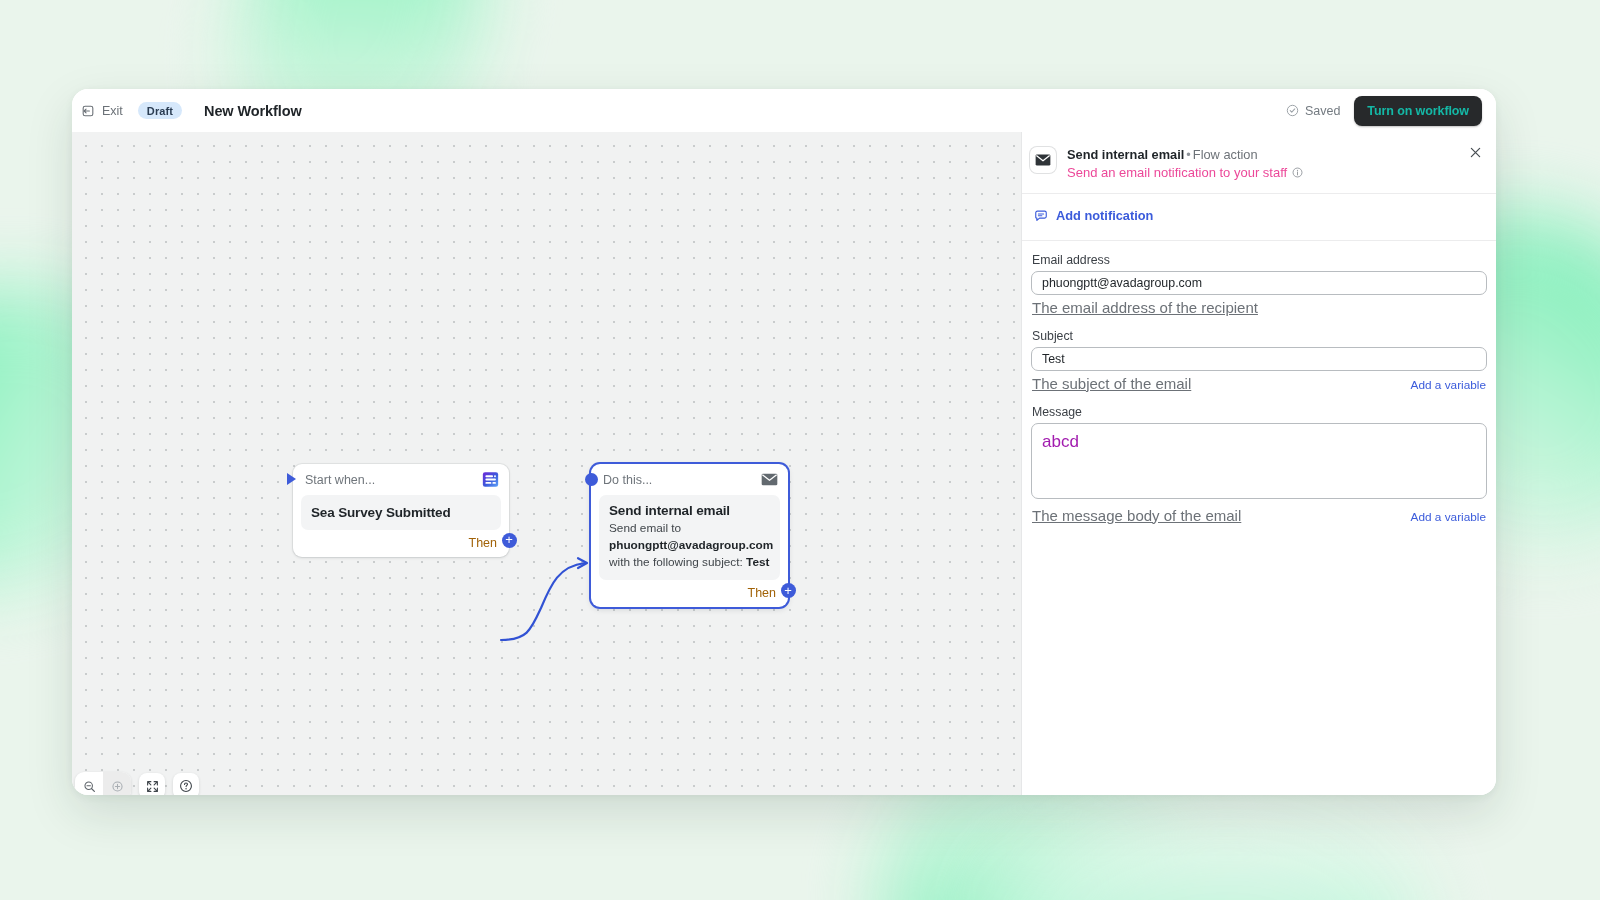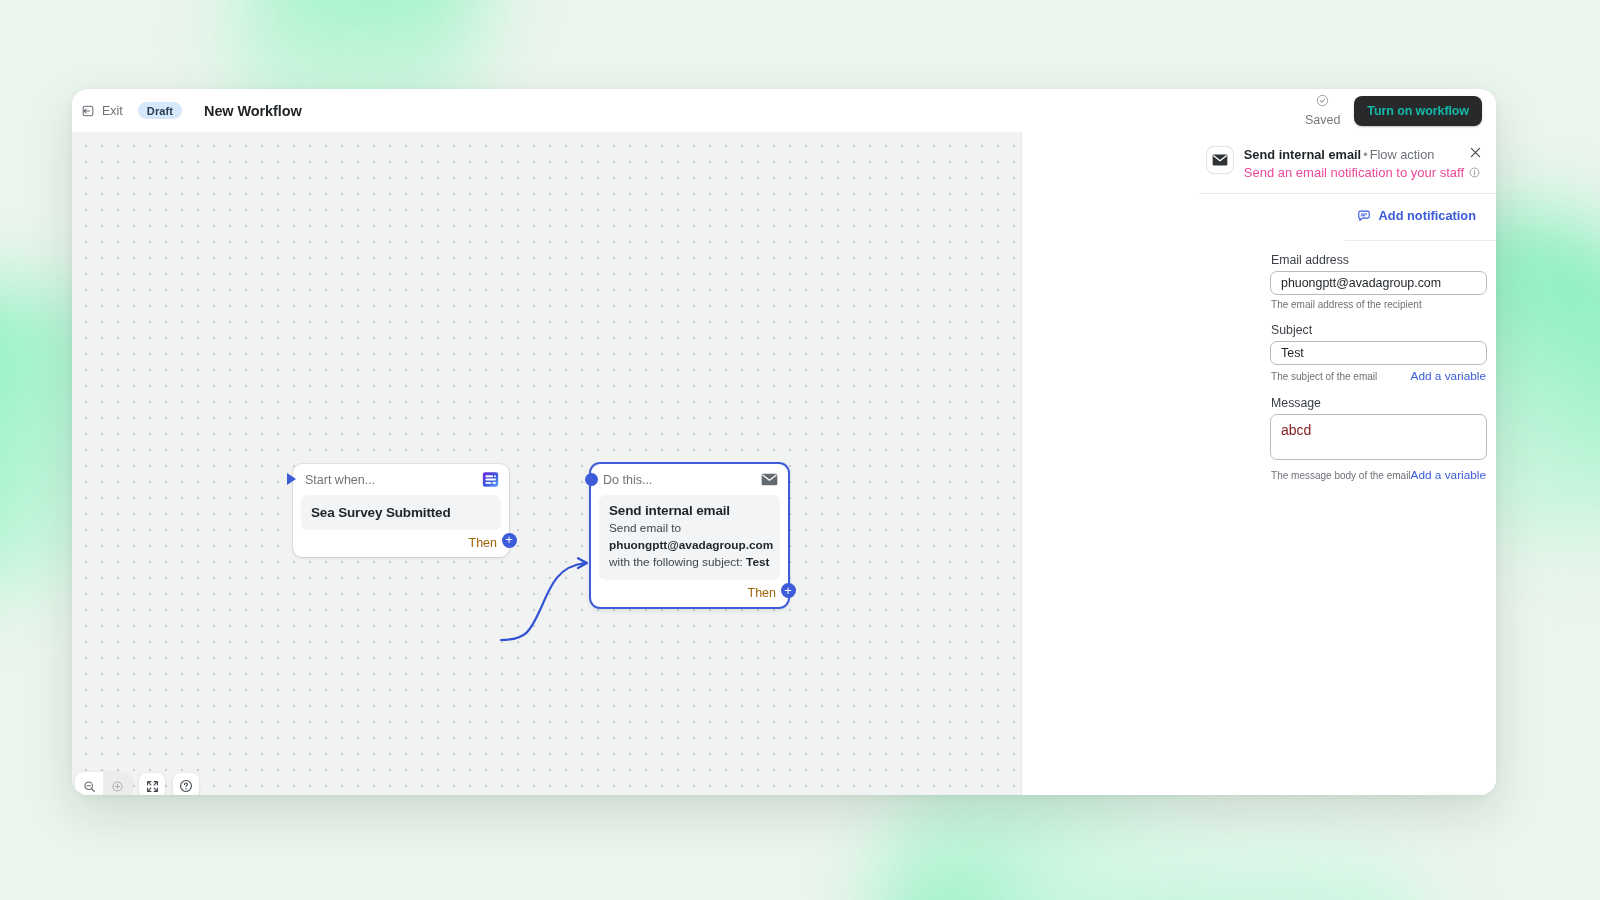--- a/index.html
+++ b/index.html
@@ -39,21 +39,21 @@
   .topbar{height:43px;background:#fff;display:flex;align-items:center;
     padding:0 14px 0 0;position:relative;}
   .tb-left{display:flex;align-items:center;gap:0;padding-left:0;}
   .exit-btn{display:flex;align-items:center;gap:7px;padding:5px 9px;border-radius:7px;
     cursor:pointer;color:#6b7177;font-size:12.5px;}
   .exit-ico{width:14px;height:14px;display:block;}
   .draft-badge{background:#d6e8fb;color:#2a3c52;font-size:11px;font-weight:600;
     border-radius:9px;padding:2.5px 9px;margin-left:6px;letter-spacing:.1px;}
   .wf-title{font-size:14.5px;font-weight:700;color:#1f2428;margin-left:22px;letter-spacing:-.1px;}
   .tb-right{margin-left:auto;display:flex;align-items:center;gap:14px;}
-  .saved{display:flex;align-items:center;gap:6px;color:#737a80;font-size:12.5px;flex-direction:column;}
+  .saved{display:flex;align-items:center;gap:6px;color:#737a80;font-size:12.5px;}
   .saved svg{width:13px;height:13px;display:block;}
   .turn-on{background:#27292b;color:#14b8a6;font-size:12.5px;font-weight:700;
     border:none;border-radius:8px;padding:8px 13px;cursor:pointer;letter-spacing:-.1px;
     box-shadow:0 1px 2px rgba(0,0,0,.25);}
 
   
   .app-body{display:flex;height:663px;}
 
   
   .canvas{
@@ -96,21 +96,21 @@
   .zoom-pill{display:flex;align-items:center;background:#fff;border-radius:9px;
     box-shadow:0 1px 3px rgba(22,29,37,.14);height:28px;overflow:hidden;}
   .zt{width:28px;height:28px;display:flex;align-items:center;justify-content:center;cursor:pointer;}
   .zt.dim{background:#ececec;}
   .tool-btn{width:26px;height:26px;background:#fff;border-radius:8px;
     box-shadow:0 1px 3px rgba(22,29,37,.14);display:flex;align-items:center;
     justify-content:center;cursor:pointer;}
 
   
   .panel{width:474px;background:#fff;border-left:1px solid #e6e7e8;
-    display:flex;flex-direction:column;position:relative;align-items:flex-end;}
+    display:flex;flex-direction:column;position:relative;}
   .panel-hd{display:flex;align-items:flex-start;padding:14px 16px 13px 8px;
     border-bottom:1px solid #ececed;position:relative;}
   .panel-ico{width:26px;height:26px;border-radius:7px;background:#fff;
     box-shadow:0 0 0 1px #e0e1e2;display:flex;align-items:center;justify-content:center;
     flex:0 0 26px;margin-top:1px;}
   .panel-ico svg{width:16px;height:16px;display:block;}
   .panel-hd-txt{margin-left:11px;}
   .panel-t1{font-size:12.8px;color:#6d7278;line-height:1.35;}
   .panel-t1 b{font-weight:700;color:#1f2428;}
   .panel-t1 .dot{color:#8e9399;margin:0 2px;}
@@ -124,25 +124,25 @@
   .add-desc{display:inline-flex;align-items:center;gap:8px;color:#3b5bdb;
     font-size:12.8px;font-weight:600;cursor:pointer;padding:2px 4px;}
   .add-desc svg{width:14px;height:14px;display:block;}
 
   .panel-body{padding:12px 9px 0 9px;flex:1;overflow:hidden;}
   .field{margin-bottom:3px;}
   .field-label{font-size:12.3px;color:#3c4147;margin:0 0 4px 1px;}
   .text-input{width:100%;height:24px;box-sizing:border-box;border:1px solid #b8bcc0;
     border-radius:7px;background:#fff;font-size:12.4px;color:#1f2428;
     padding:0 10px;font-family:inherit;outline:none;}
-  .textarea{width:100%;height:46px;box-sizing:border-box;border:1px solid #b8bcc0;
-    border-radius:7px;background:#fff;font-size:14px;color:#7f1d1d;
+  .textarea{width:100%;height:76px;box-sizing:border-box;border:1px solid #b8bcc0;
+    border-radius:7px;background:#fff;font-size:17px;color:#a21caf;
     padding:6px 10px;font-family:inherit;outline:none;resize:none;line-height:1.4;}
   .help-row{display:flex;align-items:baseline;margin:4px 1px 13px 1px;}
-  .help-txt{font-size:10px;color:#6c7177;}
+  .help-txt{font-size:15px;color:#6c7177;text-decoration:underline;}
   .add-var{margin-left:auto;font-size:11.8px;color:#3b5bdb;cursor:pointer;}
 </style>
 </head>
 <body>
 
 <div class="bg-layer">
   <div class="blob blob-b"></div>
   <div class="blob blob-c"></div>
   <div class="blob blob-d"></div>
   <div class="blob blob-e"></div>

